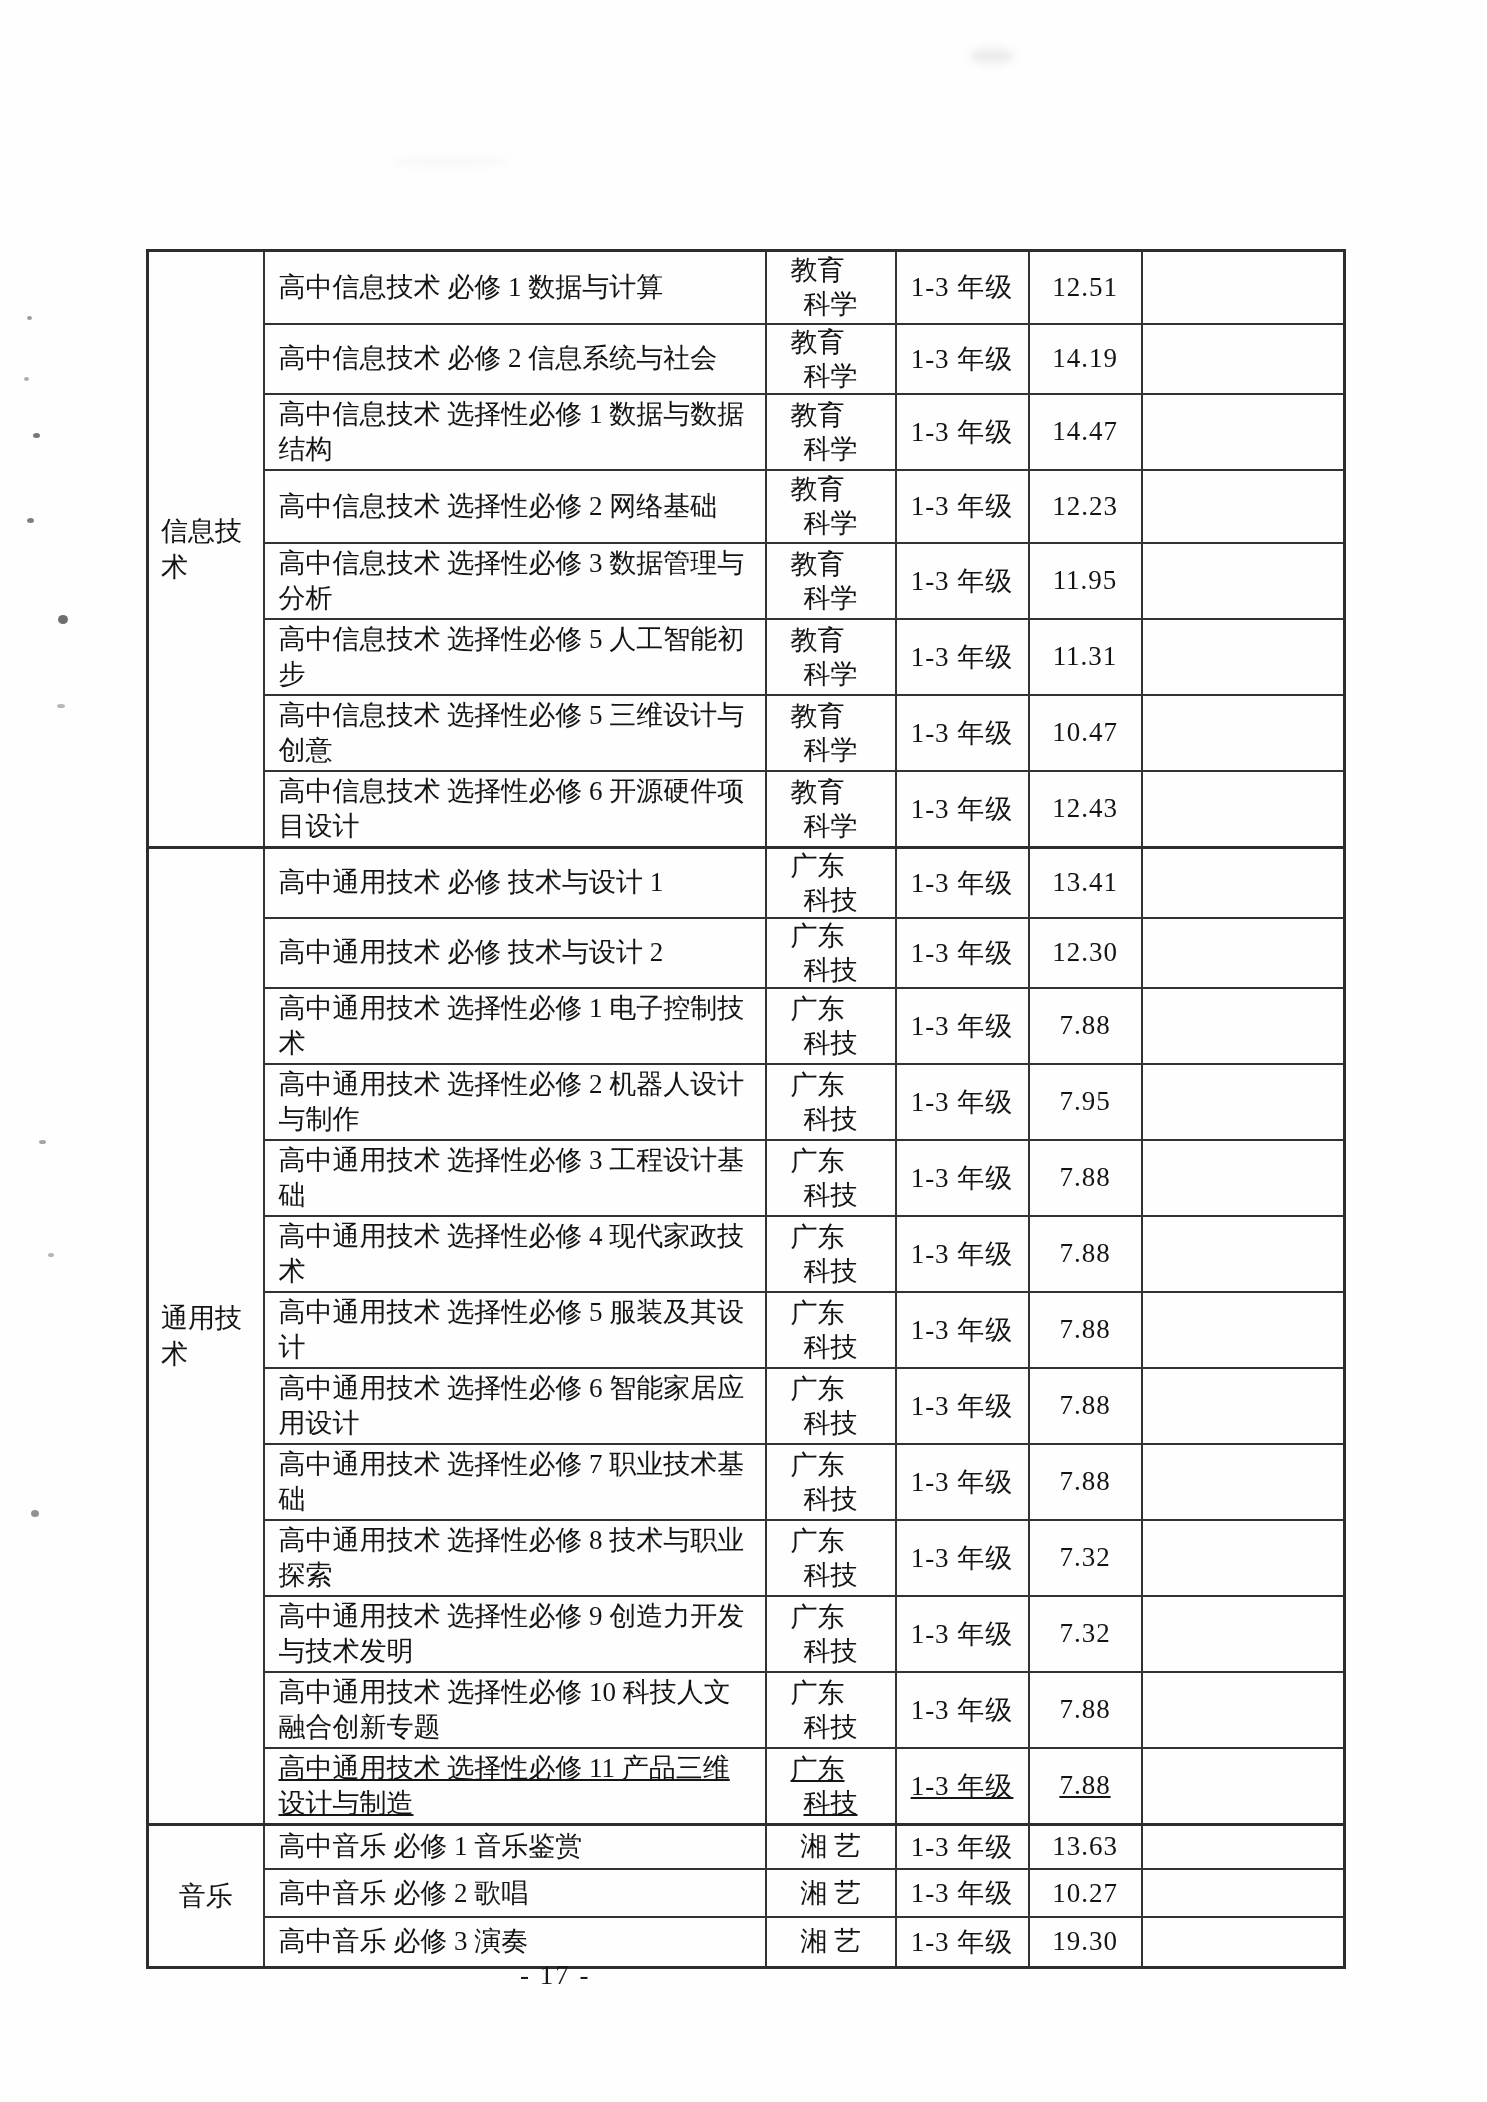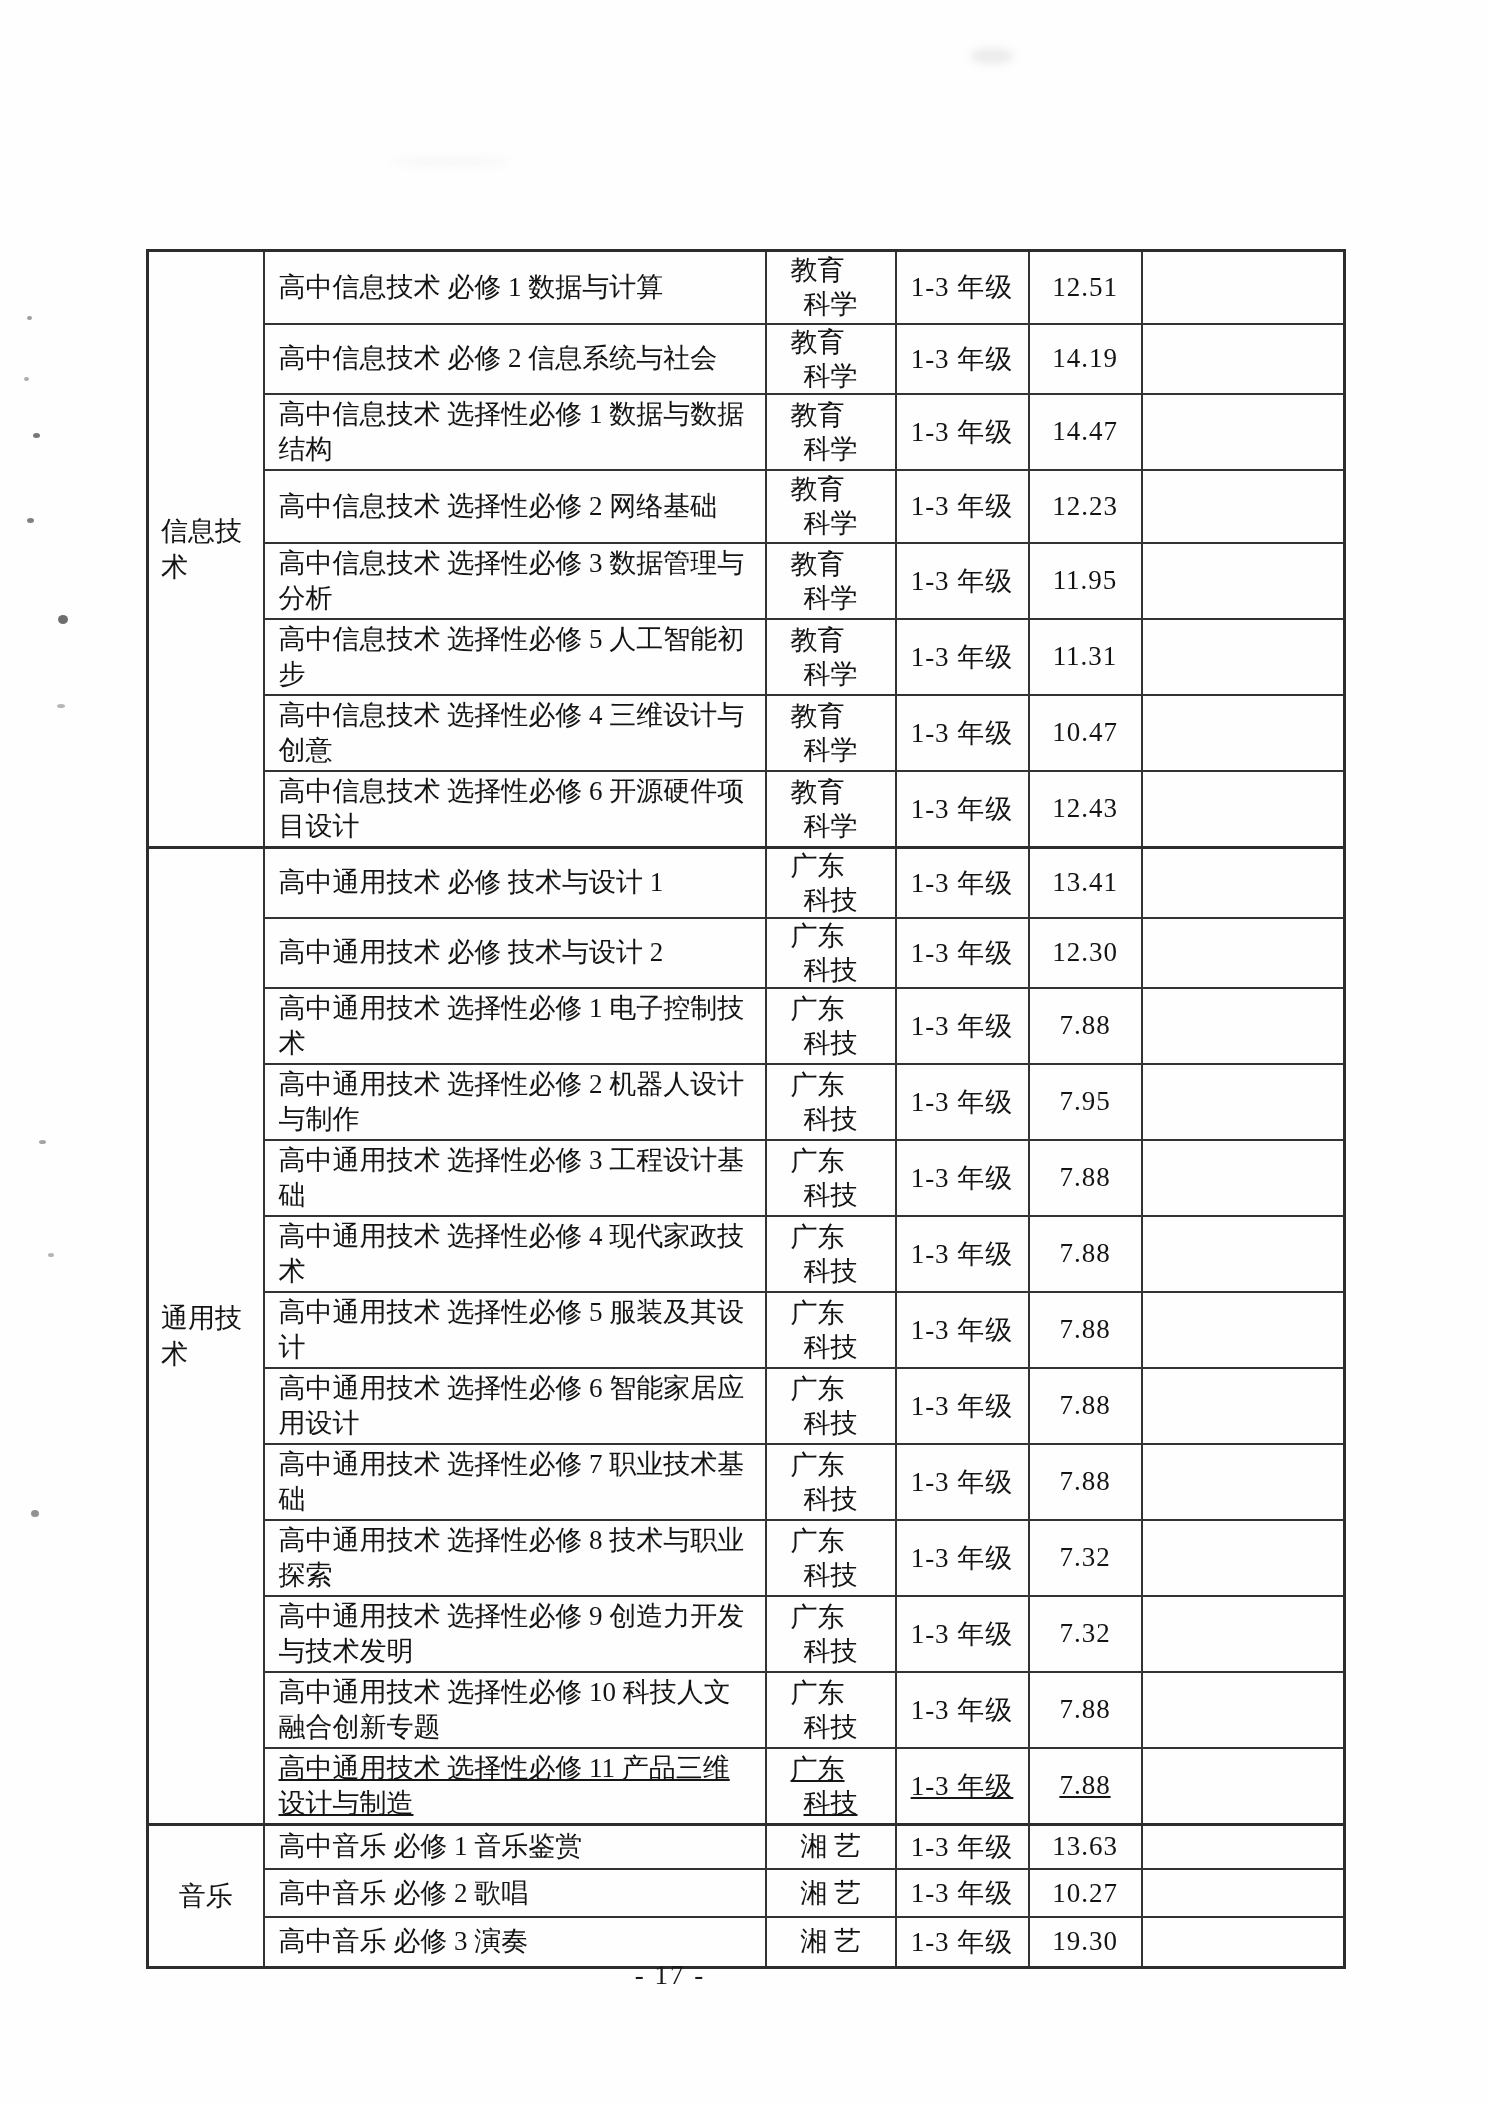--- a/index.html
+++ b/index.html
@@ -60,21 +60,20 @@
 
   td.td-grade, td.td-price { text-align: center; }
   .grade-text { letter-spacing: 1px; }
   .price-text { letter-spacing: 1px; }
 
   .footer {
     position: absolute;
     top: 1960px;
     left: 520px;
     width: 300px;
-    text-align: center;
     font-size: 27px;
     letter-spacing: 2px;
     color: #1a1a1a;
   }
 
   
   .speck {
     position: absolute;
     background: #4a4a4a;
     border-radius: 50%;
@@ -175,21 +174,21 @@
           <td>
             <div class="pub-wrap">教育
 科学</div>
           </td>
           <td class="td-grade"><span class="grade-text">1-3 年级</span></td>
           <td class="td-price"><span class="price-text">11.31</span></td>
           <td class="td-remark"></td>
         </tr>
         <tr style="height: 72px;">
           <td>
-            <div class="course-name">高中信息技术 选择性必修 4 三维设计与
+            <div class="course-name">高中信息技术 选择性必修 5 三维设计与
 创意</div>
           </td>
           <td>
             <div class="pub-wrap">教育
 科学</div>
           </td>
           <td class="td-grade"><span class="grade-text">1-3 年级</span></td>
           <td class="td-price"><span class="price-text">10.47</span></td>
           <td class="td-remark"></td>
         </tr>

